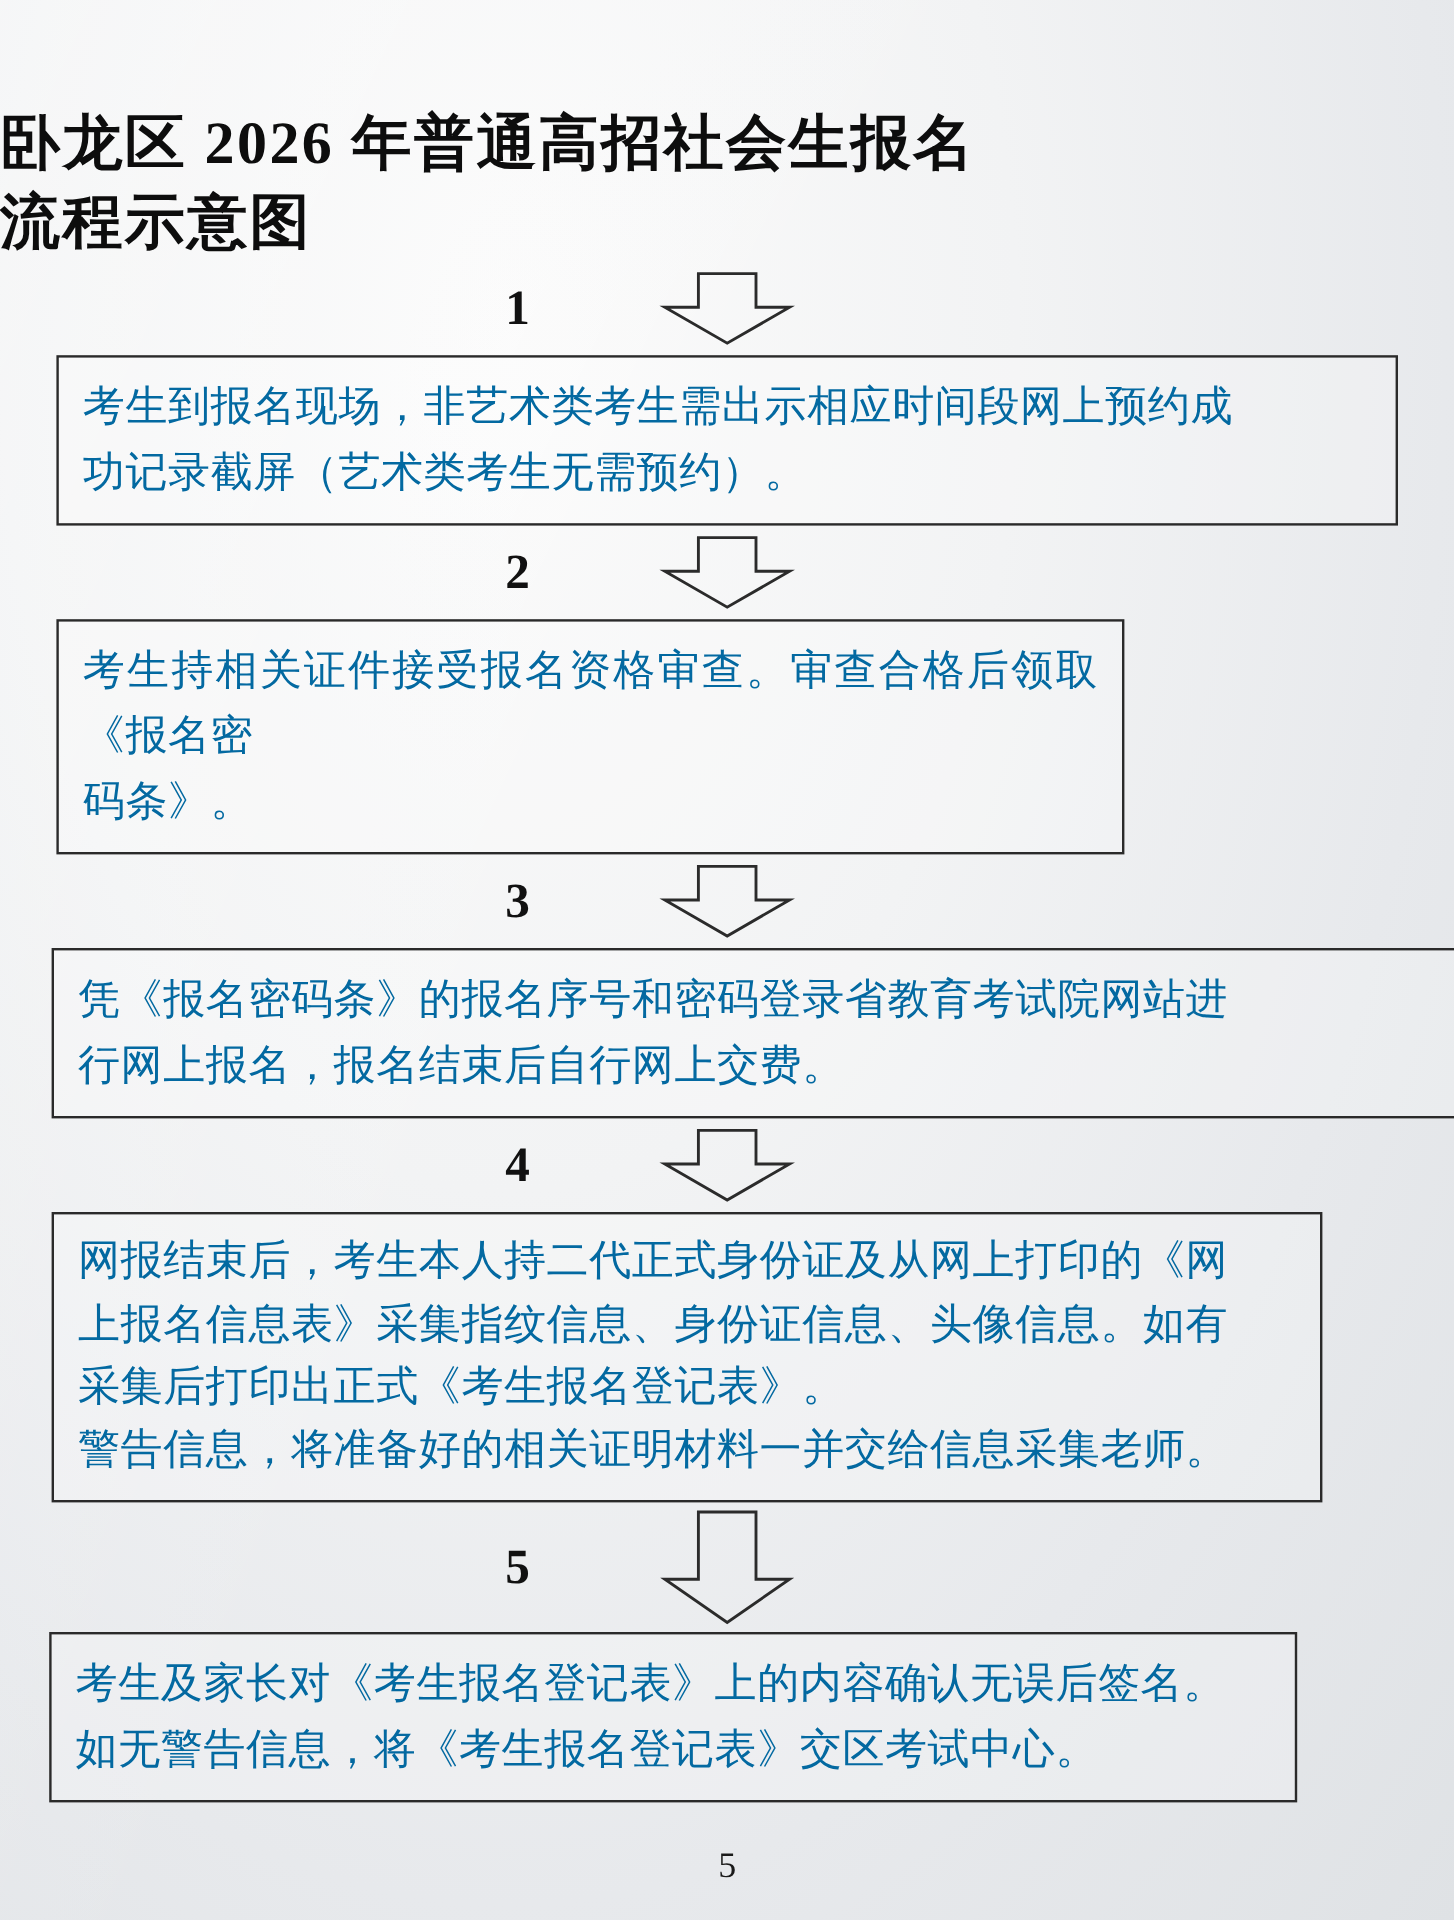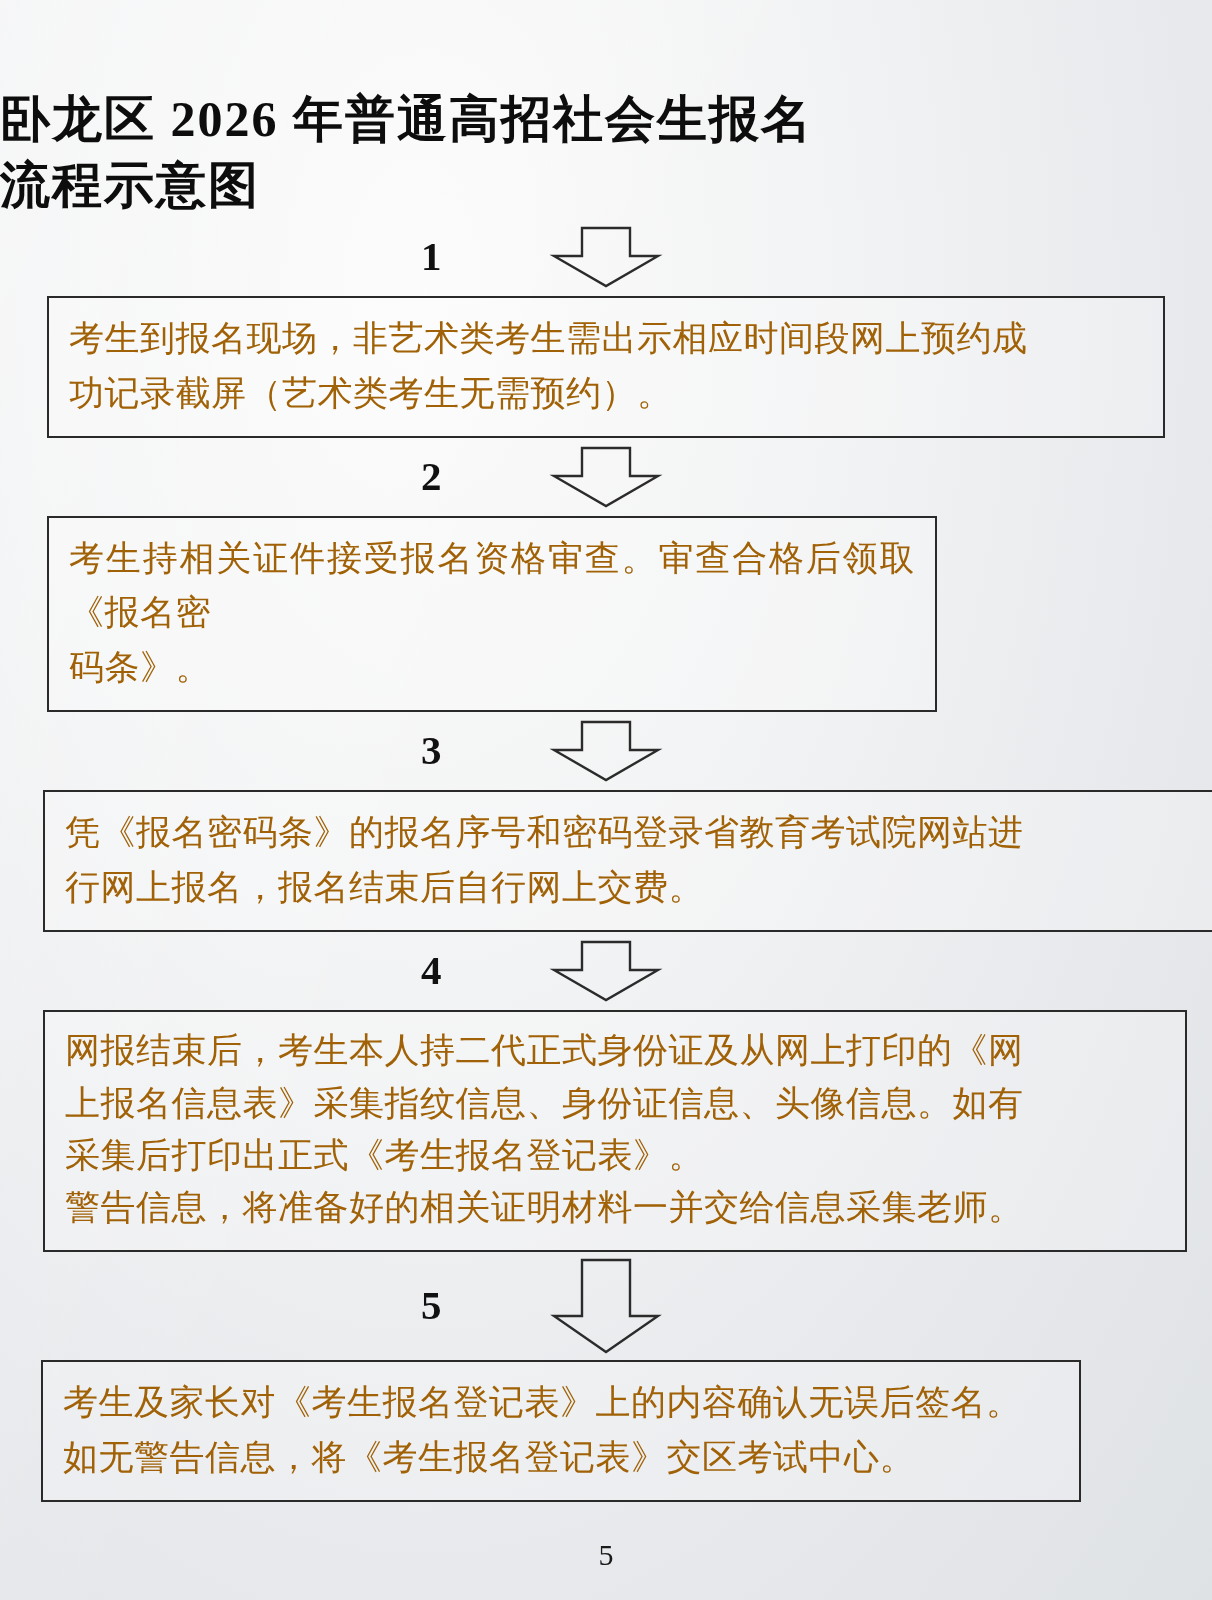--- a/index.html
+++ b/index.html
@@ -88,28 +88,28 @@
     padding: 14px 20px 16px 20px;
     box-sizing: border-box;
   }
   .box p {
     margin: 0;
     font-size: 35px;
     line-height: 1.52;
     letter-spacing: 0.5px;
     text-align: justify;
     text-justify: inter-ideograph;
-    color: #a16207;
+    color: #0369a1;
   }
   .box p + p { margin-top: 2px; }
 
   .box.b1 { margin-left: 6px; width: 1118px; }
   .box.b2 { margin-left: 6px; width: 890px; }
   .box.b3 { margin-left: 2px; width: 1172px; }
-  .box.b4 { margin-left: 2px; width: 1144px; }
+  .box.b4 { margin-left: 2px; width: 1059px; }
   .box.b5 { margin-left: 0px; width: 1040px; }
 
   .box.b4 p { line-height: 1.44; }
 
   .footer {
     position: absolute;
     left: 0;
     right: 0;
     bottom: 28px;
     text-align: center;

